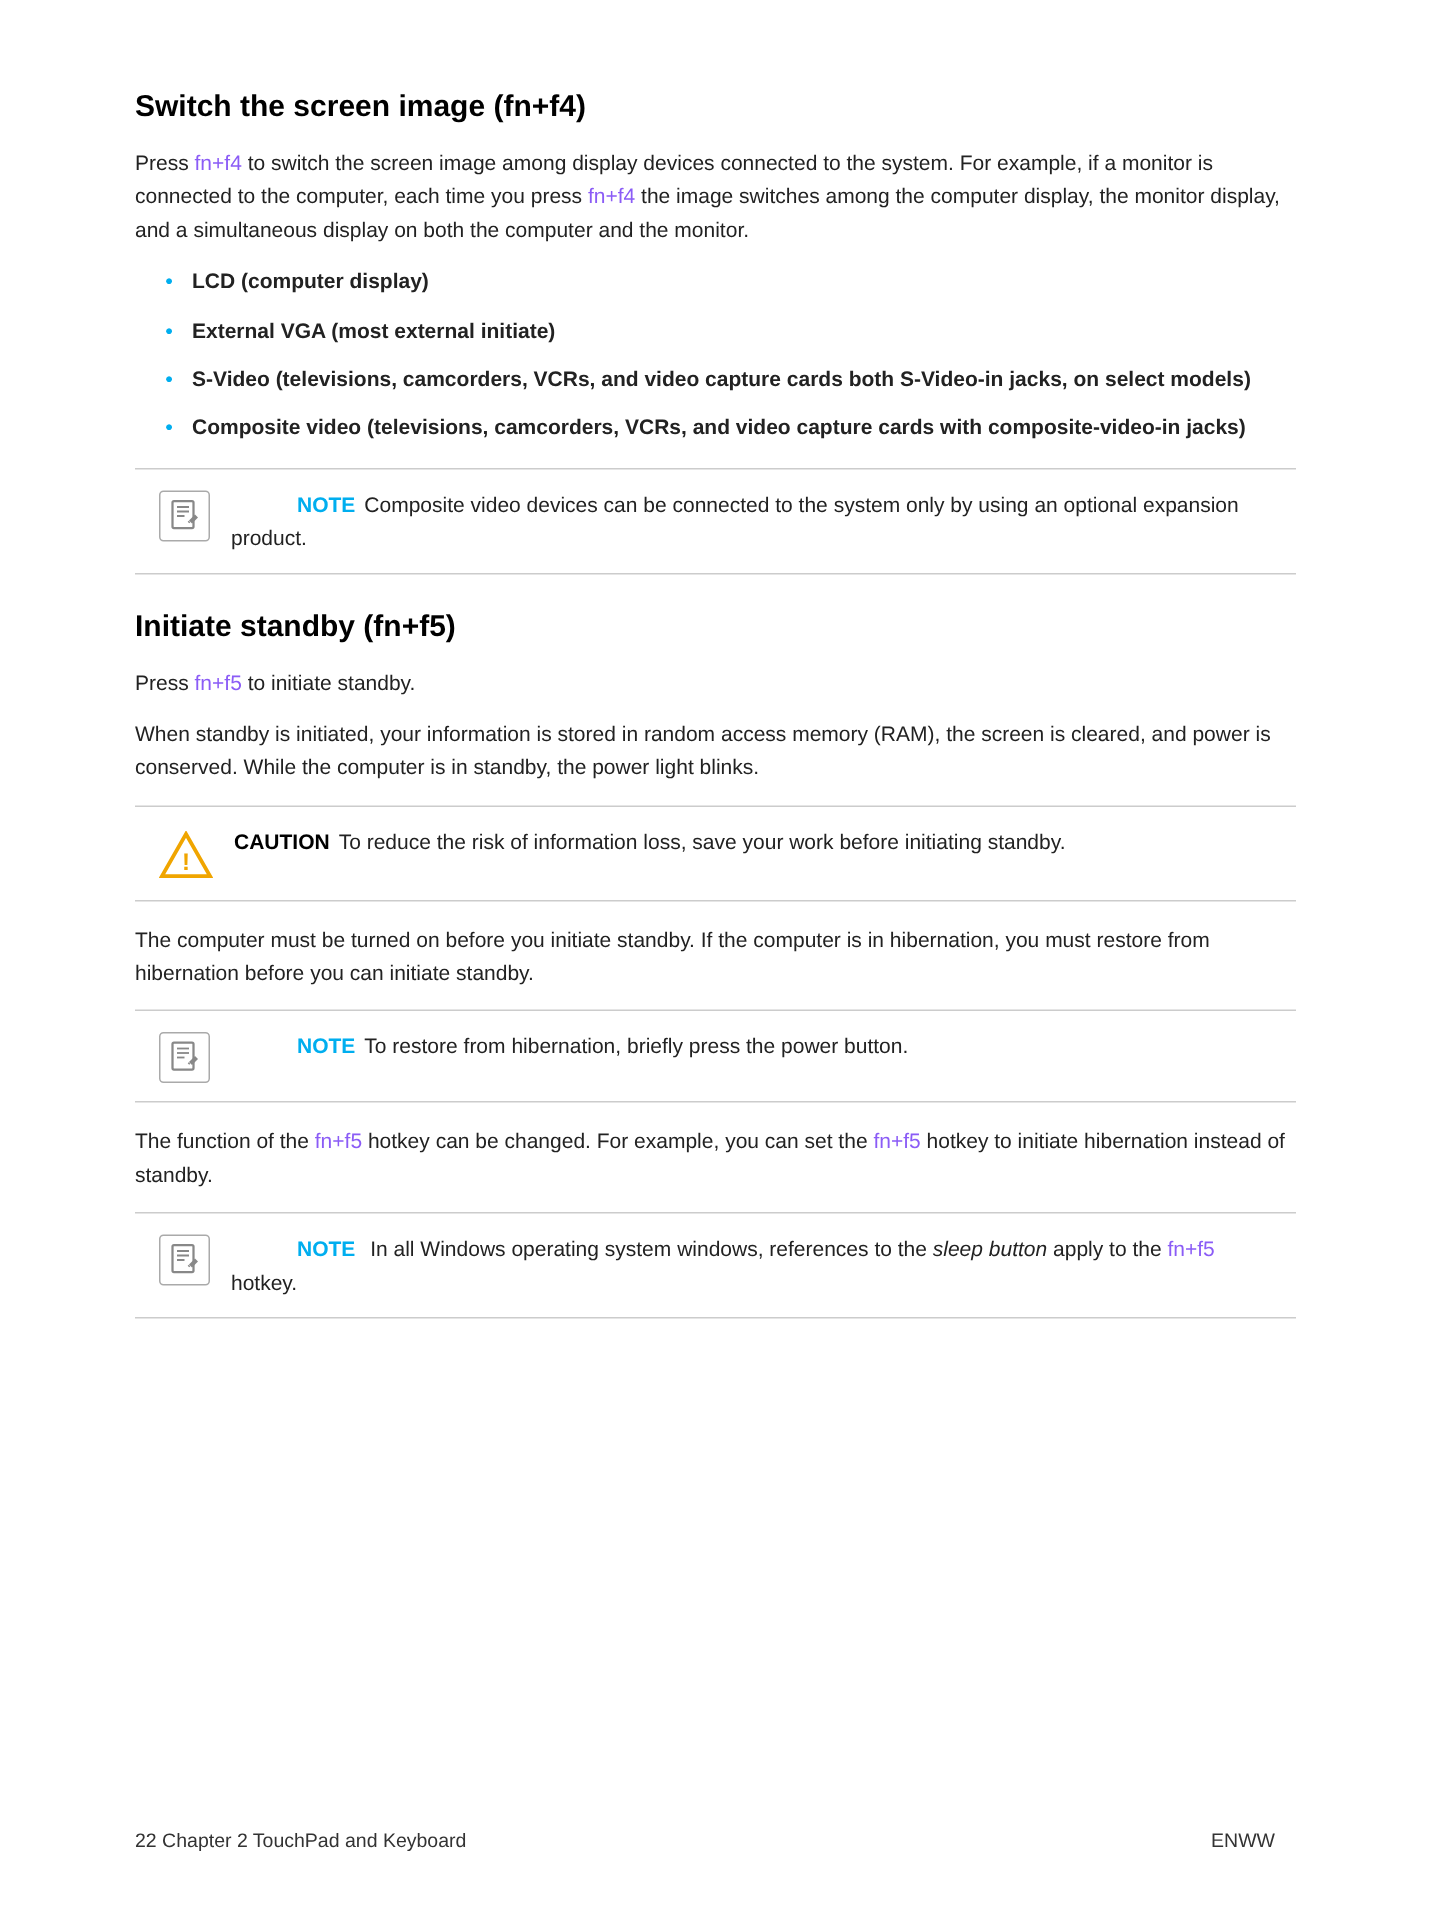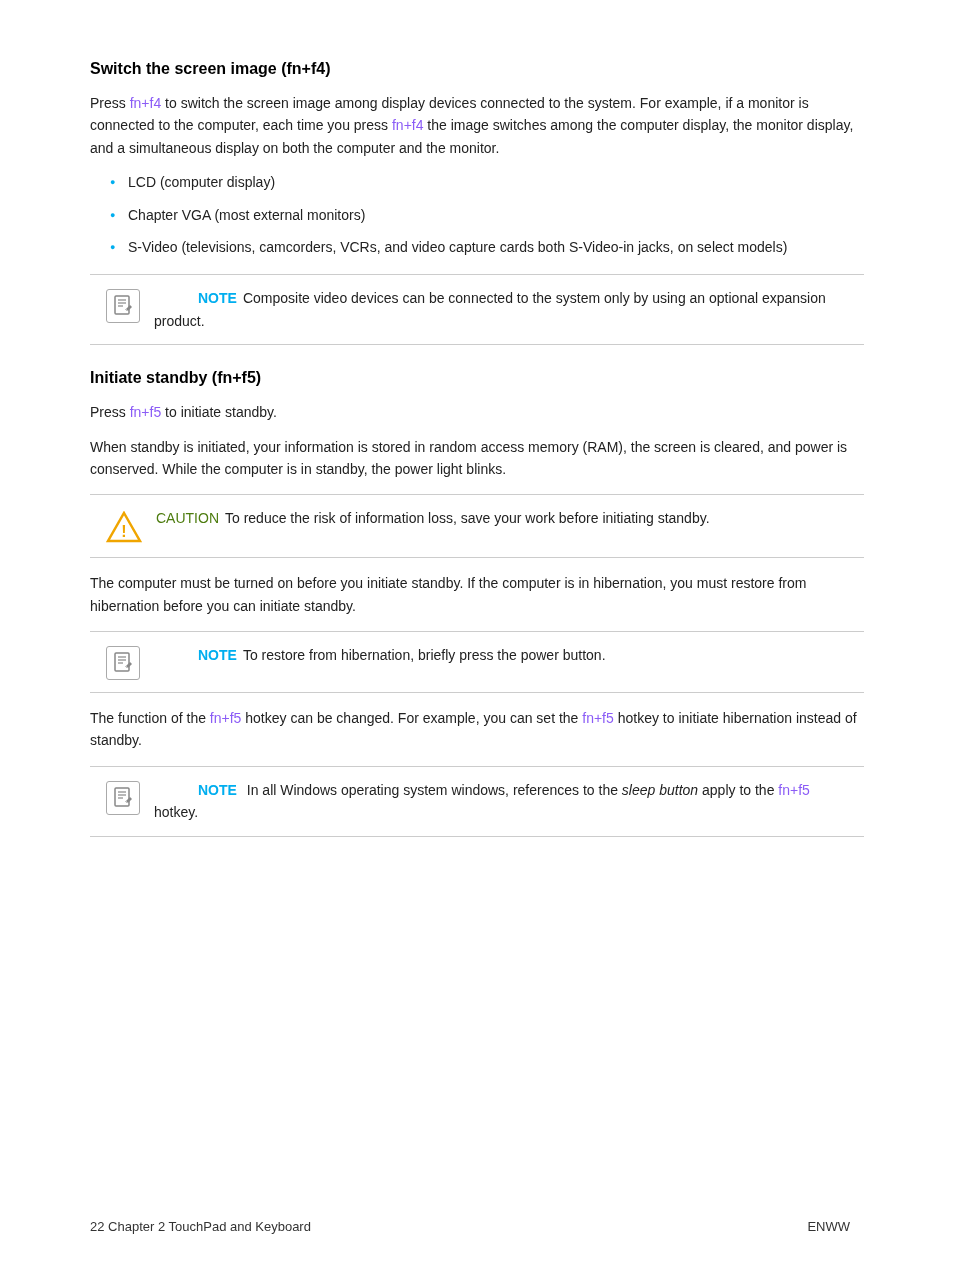--- a/index.html
+++ b/index.html
@@ -10,21 +10,21 @@
       color: #222;
       width: 954px;
       min-height: 1270px;
       position: relative;
     }
     .page {
       padding: 60px 90px 80px 90px;
       max-width: 954px;
     }
     h2 {
-      font-size: 16px;
+      font-size: 20px;
       font-weight: bold;
       margin-bottom: 14px;
       color: #000;
     }
     p {
       margin-bottom: 12px;
       line-height: 1.6;
       color: #222;
     }
     .cyan {
@@ -32,20 +32,21 @@
     }
     ul.bullet-list {
       list-style: none;
       margin: 8px 0 16px 20px;
     }
     ul.bullet-list li {
       position: relative;
       padding-left: 18px;
       margin-bottom: 10px;
       line-height: 1.6;
+      font-weight: bold;
     }
     ul.bullet-list li::before {
       content: '●';
       color: #00AEEF;
       font-size: 9px;
       position: absolute;
       left: 0;
       top: 4px;
     }
     .note-box {
@@ -83,22 +84,22 @@
       display: flex;
       align-items: center;
       justify-content: center;
       margin-top: 2px;
     }
     .caution-text {
       line-height: 1.6;
       color: #222;
     }
     .caution-text .caution-label {
-      font-weight: normal;
-      color: #4d7c0f;
+      font-weight: bold;
+      color: #000000;
       margin-right: 6px;
     }
     .section {
       margin-bottom: 24px;
     }
     .footer {
       position: absolute;
       bottom: 36px;
       left: 90px;
       right: 104px;
@@ -129,22 +130,23 @@
     <h2>Switch the screen image (fn+f4)</h2>
 
     <p>
       Press <span class="cyan">fn+f4</span> to switch the screen image among display devices connected to the system. For example, if a monitor is connected to the computer, each time you press <span class="cyan">fn+f4</span> the image switches among the computer display, the monitor display, and a simultaneous display on both the computer and the monitor.
     </p>
 
 
 
     <ul class="bullet-list">
       <li>LCD (computer display)</li>
-      <li>Chapter VGA (most external monitors)</li>
+      <li>External VGA (most external initiate)</li>
       <li>S-Video (televisions, camcorders, VCRs, and video capture cards both S-Video-in jacks, on select models)</li>
+      <li>Composite video (televisions, camcorders, VCRs, and video capture cards with composite-video-in jacks)</li>
     </ul>
 
     <div class="note-box">
       <div class="note-icon-svg">
         <svg width="22" height="22" viewBox="0 0 22 22" fill="none">
           <rect x="3" y="1" width="14" height="18" rx="1" stroke="#888" stroke-width="1.5" fill="white"></rect>
           <line x1="6" y1="5" x2="14" y2="5" stroke="#888" stroke-width="1.2"></line>
           <line x1="6" y1="8" x2="14" y2="8" stroke="#888" stroke-width="1.2"></line>
           <line x1="6" y1="11" x2="11" y2="11" stroke="#888" stroke-width="1.2"></line>
           <path d="M14 14 L18 10 L20 12 L16 16 Z" fill="#888"></path>

